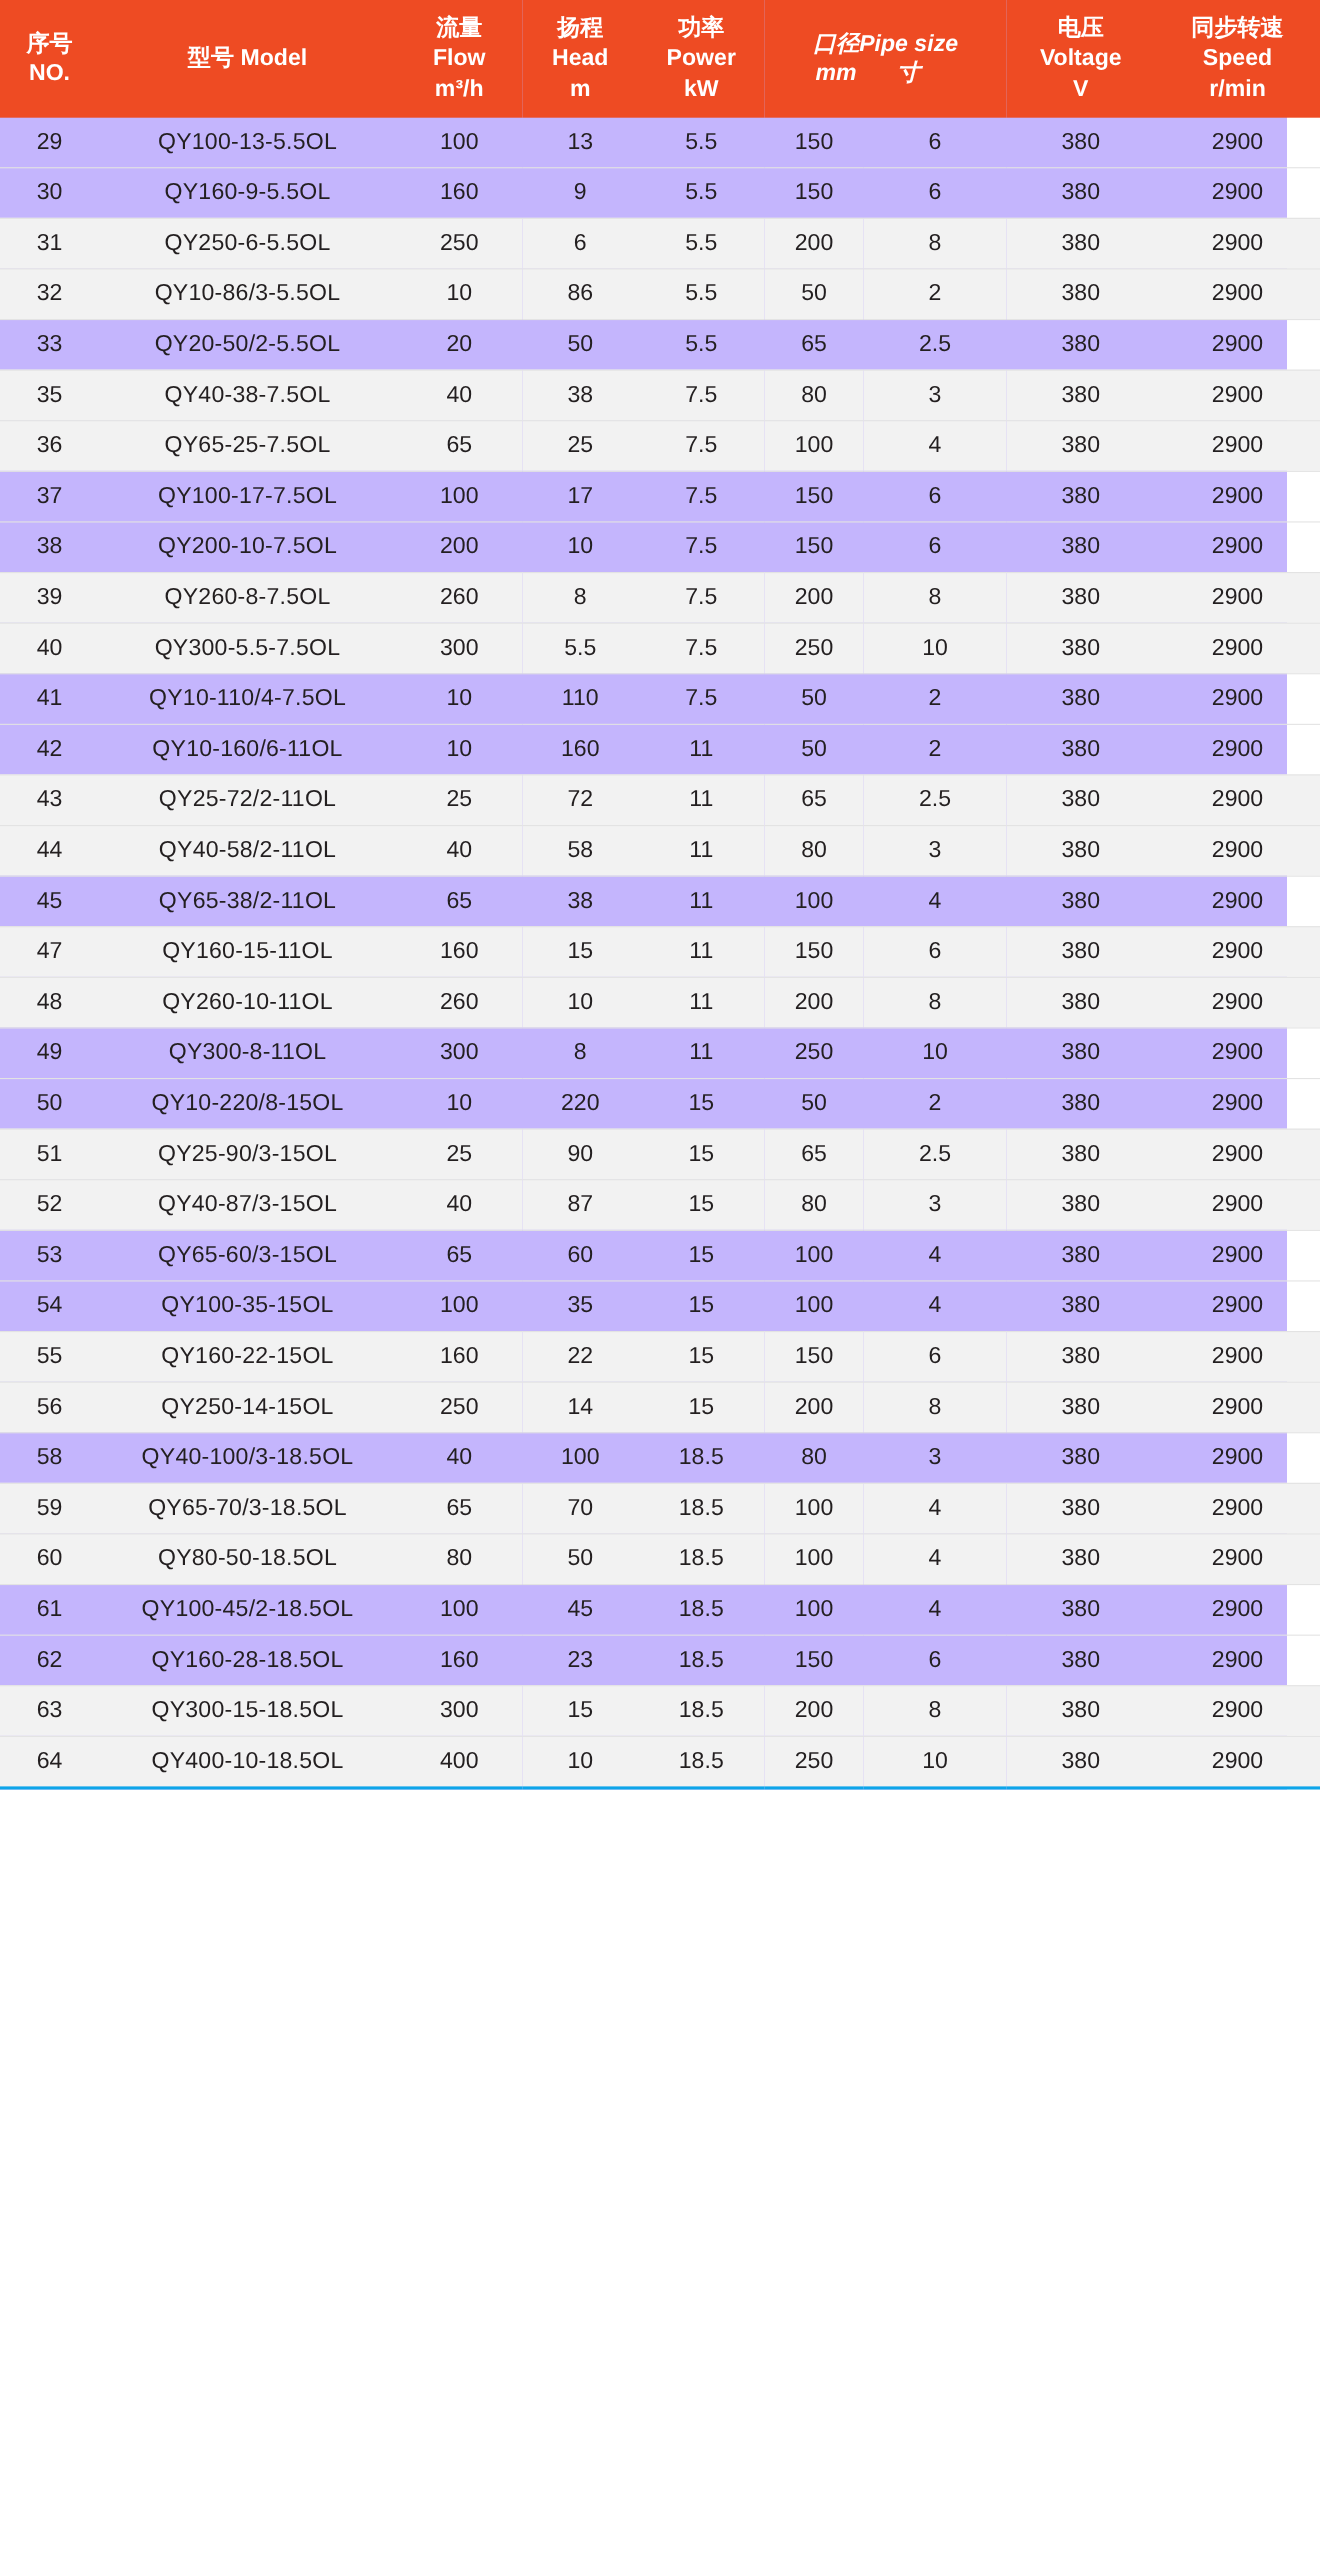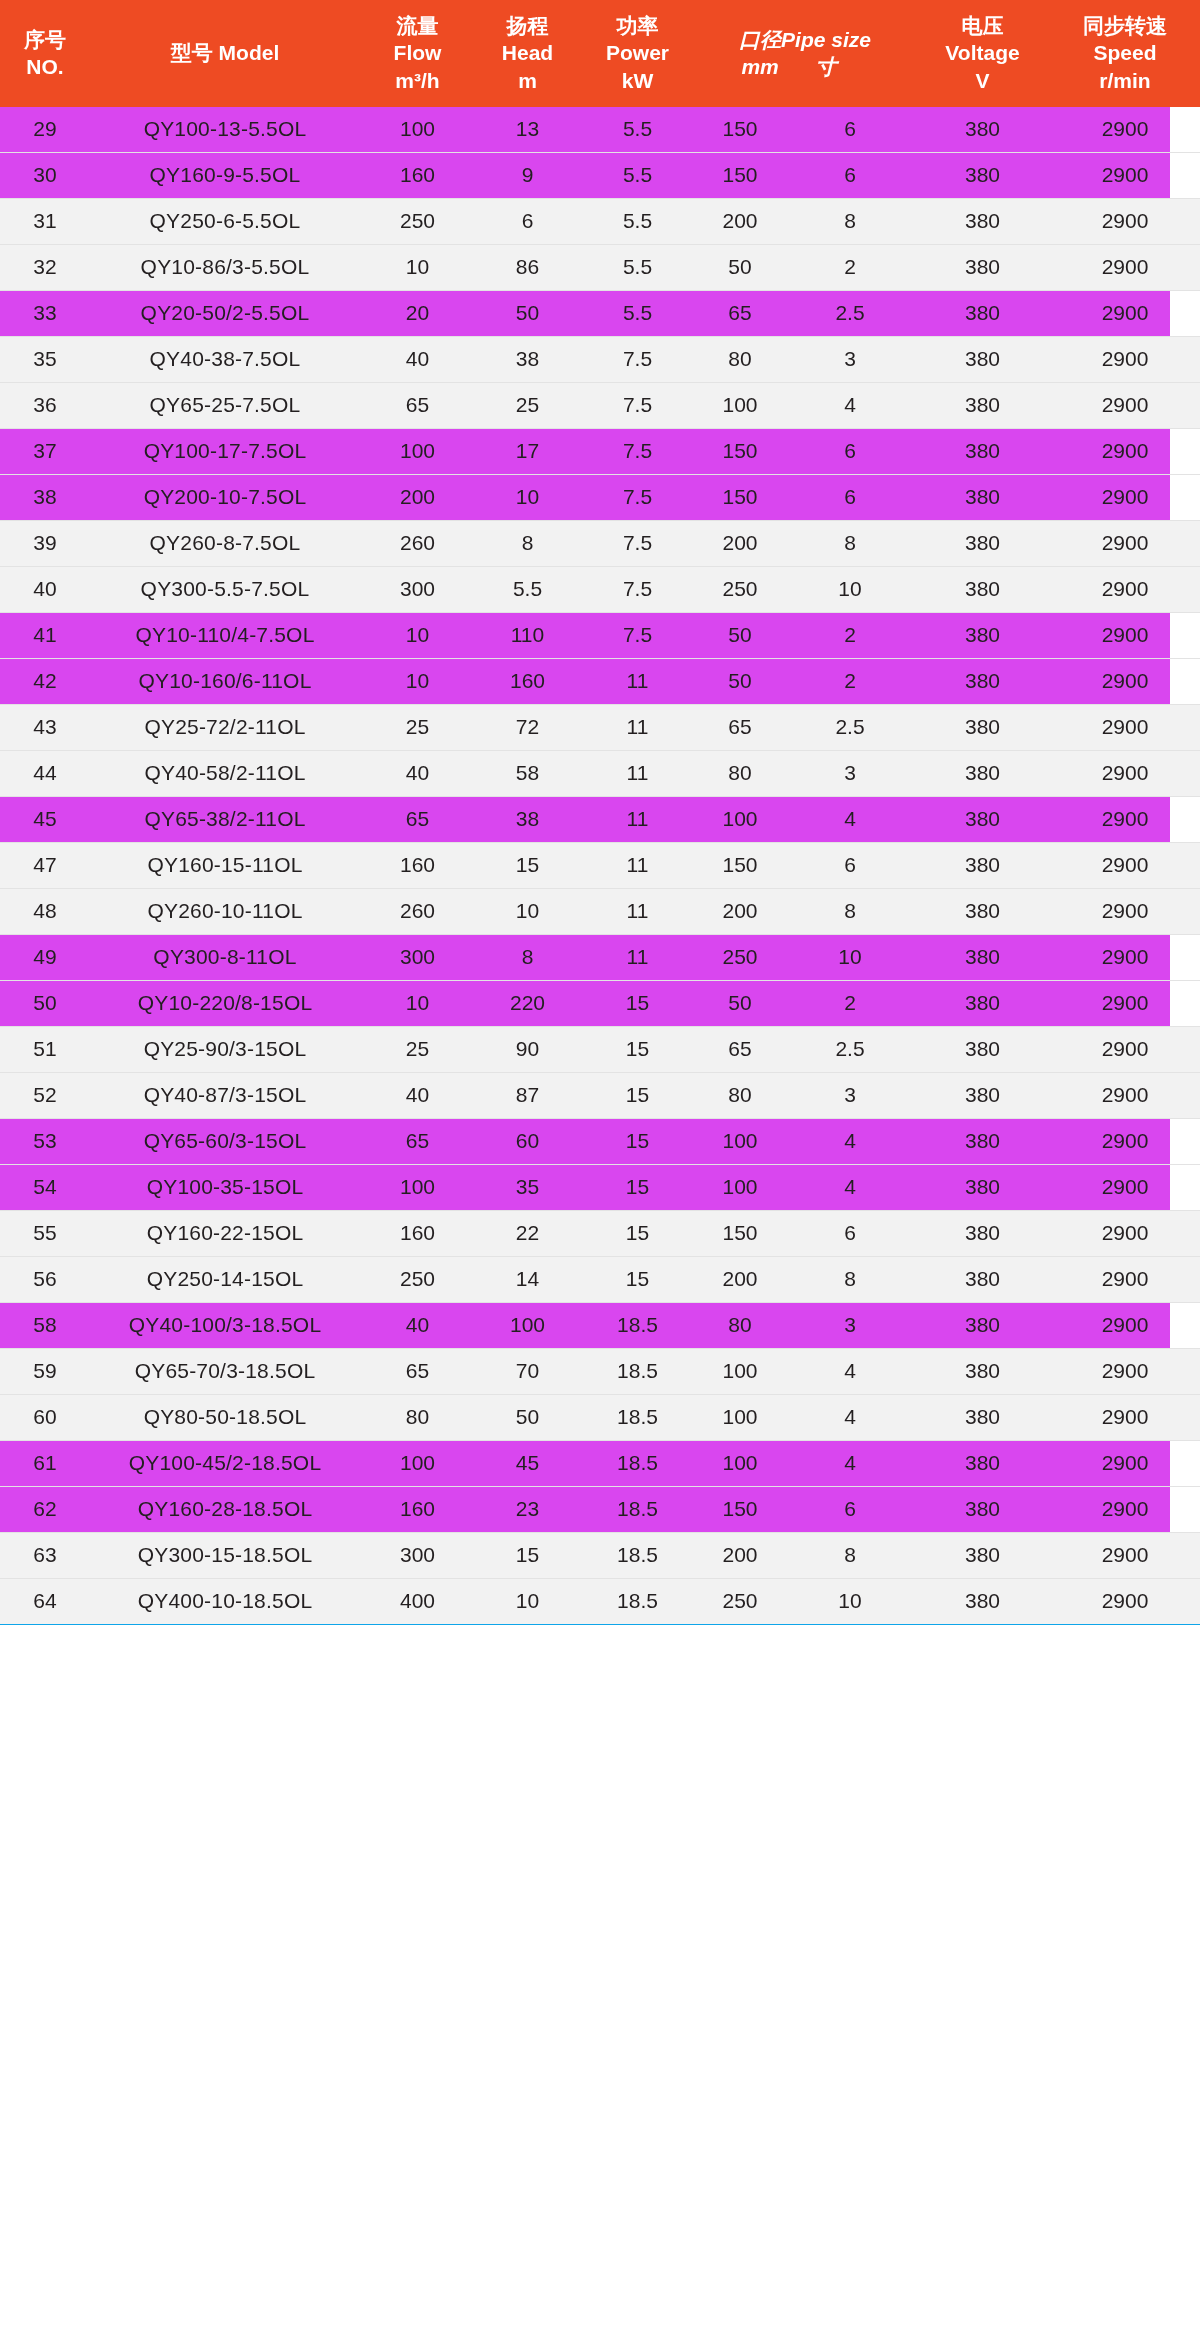--- a/index.html
+++ b/index.html
@@ -9,21 +9,21 @@
   }
   body {
     width: 1200px;
     font-family: "Liberation Sans", sans-serif;
     -webkit-font-smoothing: antialiased;
   }
   .sheet {
     width: 1170px;
     box-sizing: border-box;
     padding: 0 0 0 0;
-    background: #d946ef;
+    background: #c4b5fd;
   }
   table.spec-table {
     width: 1200px;
     border-collapse: collapse;
     table-layout: fixed;
   }
   table.spec-table col.c-no      { width: 90px; }
   table.spec-table col.c-model   { width: 270px; }
   table.spec-table col.c-flow    { width: 115px; }
   table.spec-table col.c-head    { width: 105px; }
@@ -71,21 +71,21 @@
     border-bottom: 1px solid #e3e3e3;
     white-space: nowrap;
   }
   tbody tr.alt td {
     background: #f2f2f2;
   }
   tbody tr td.model-cell {
     letter-spacing: 0.2px;
   }
   tbody tr:last-child td {
-    border-bottom: 1px solid #0ea5e9;
+    border-bottom: 3px solid #0ea5e9;
   }
 </style>
 </head>
 <body>
 
 <div class="sheet">
   <table class="spec-table">
     <colgroup>
       <col class="c-no">
       <col class="c-model">

